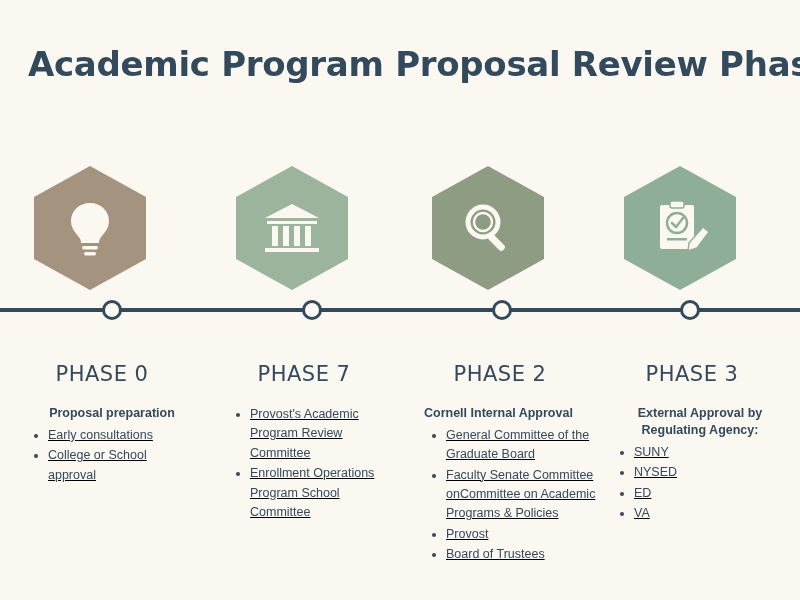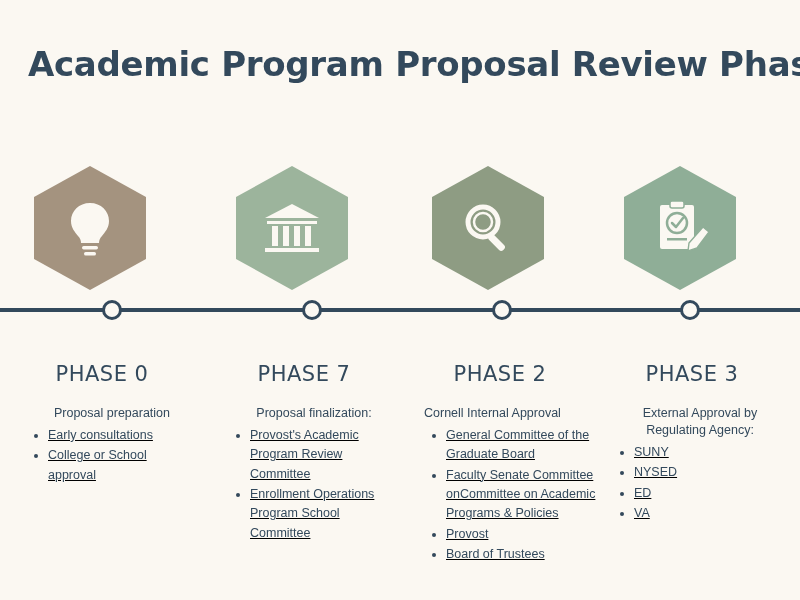--- a/index.html
+++ b/index.html
@@ -86,21 +86,21 @@
     letter-spacing: 0.5px;
   }
   .phase-body {
     position: absolute;
     top: 405px;
     left: 24px;
     width: 172px;
   }
   .phase-head {
     font-size: 12.5px;
-    font-weight: normal;
+    font-weight: bold;
     color: #33495c;
     line-height: 1.35;
     margin-bottom: 4px;
   }
   ul.items {
     margin: 0;
     padding-left: 22px;
     list-style: disc;
     text-decoration: underline;
   }
@@ -151,21 +151,20 @@
           <rect x="22" y="26" width="6" height="20" fill="#fbf8f2"></rect>
           <rect x="33" y="26" width="6" height="20" fill="#fbf8f2"></rect>
           <rect x="44" y="26" width="6" height="20" fill="#fbf8f2"></rect>
           <rect x="4" y="48" width="54" height="4" fill="#fbf8f2"></rect>
         </svg>
       </span>
     </div>
     <div class="node-dot" style="left:98px;"></div>
     <div class="phase-label">PHASE 7</div>
     <div class="phase-body">
-      <div class="phase-head" style="text-align:center;">Proposal finalization:</div>
       <ul class="items">
         <li>Provost's Academic Program Review Committee</li>
         <li>Enrollment Operations Program School Committee</li>
       </ul>
     </div>
   </div>
 
   <div class="phase" style="left:400px;">
     <div class="hex olive">
       <span>

